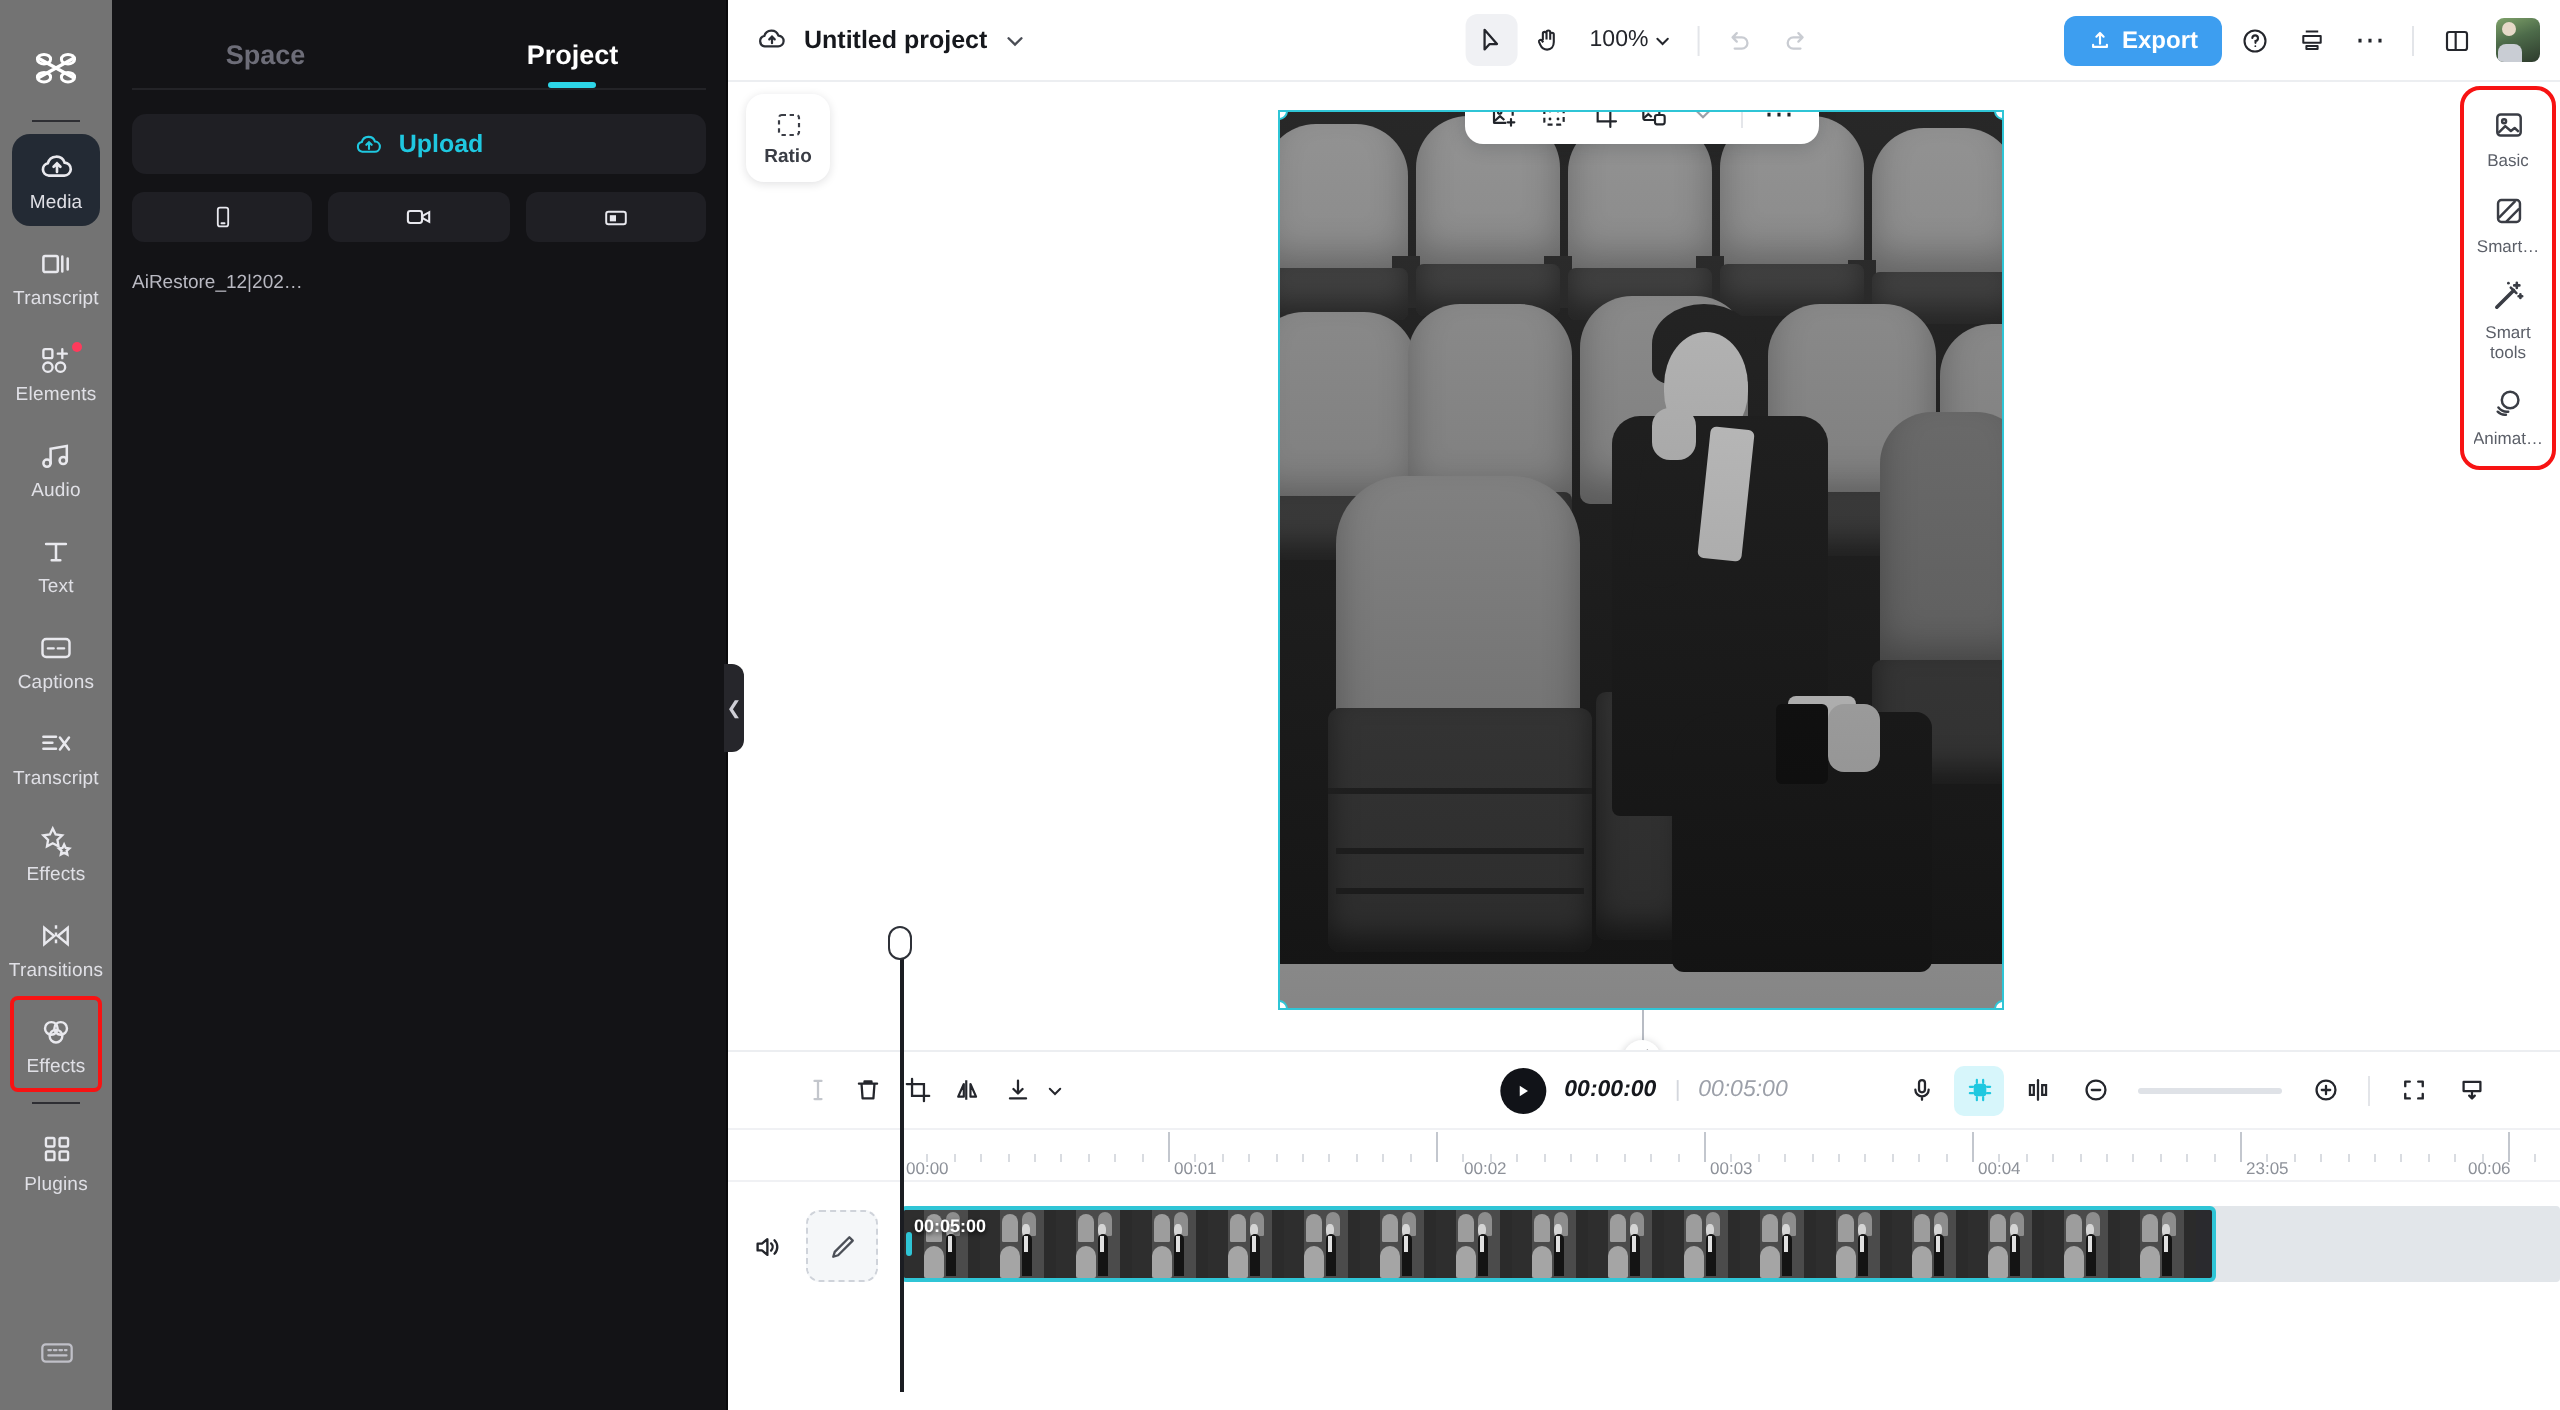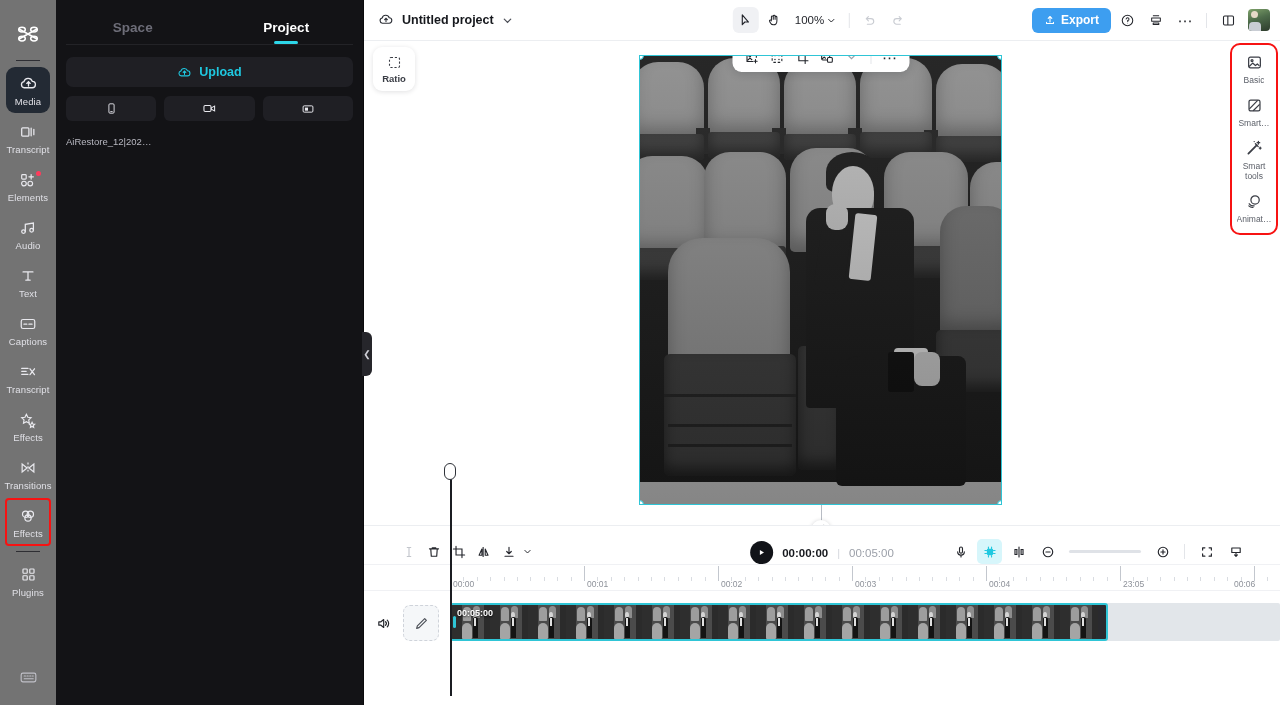--- a/index.html
+++ b/index.html
@@ -145,21 +145,21 @@
     background: #fff; border-radius: 8px; padding: 7px 0 9px 0;
     display:flex; flex-direction:column; align-items:center; gap: 10px;
     outline: 2.5px solid #f71313; z-index: 8;
   }
   .rt-item { width: 40px; display:flex; flex-direction:column; align-items:center; gap:3px; cursor:pointer; }
   .rt-ico { width: 20px; height: 20px; display:flex; align-items:center; justify-content:center; color: #3a3d45; }
   .rt-lbl { font-size: 8.5px; color: #5b5f68; text-align:center; line-height: 10px; max-width:40px; overflow:hidden; }
 
   
   .tl { height: 180px; background:#fff; border-top: 1px solid #eceef1; position: relative; }
-  .tl-bar { height: 39px; display:flex; align-items:flex-end; padding: 0 32px; position: relative; border-bottom:1px solid #f0f1f4;}
+  .tl-bar { height: 39px; display:flex; align-items:center; padding: 0 32px; position: relative; border-bottom:1px solid #f0f1f4;font-style:italic;}
   .tl-ico { width: 25px; height: 25px; display:flex; align-items:center; justify-content:center; cursor:pointer; color:#24262c; border-radius:5px; }
   .tl-ico.disabled { color:#c3c6cc; }
   .tl-ico.ai-on { background:#d7f6fb; }
   .tl-center { position:absolute; left:50%; transform: translateX(-50%); display:flex; align-items:center; gap:9px; }
   .play-btn { width:23px; height:23px; border-radius:50%; background:#111318; display:flex; align-items:center; justify-content:center; cursor:pointer; }
   .time-cur { font-size: 11.5px; color:#16181d; font-weight:700; font-family:"Liberation Sans", sans-serif; }
   .time-tot { font-size: 11.5px; color:#9ca0a9; }
   .time-sep { color:#d4d7dd; font-size:11px; }
   .tl-right { margin-left:auto; display:flex; align-items:center; gap:4px; }
   .zoom-slider { width: 72px; height: 3px; background:#dfe2e7; border-radius:2px; position:relative; margin: 0 5px; cursor:pointer;}
@@ -805,21 +805,21 @@
           </div>
         </div>
       </div>
 
       <div class="ruler">
         <div class="tick major" style="left:86px;"></div>
           <div class="rlabel" style="left:89px;">00:00</div>
         <div class="tick major" style="left:220px;"></div>
           <div class="rlabel" style="left:223px;">00:01</div>
         <div class="tick major" style="left:354px;"></div>
-          <div class="rlabel" style="left:357px;text-align:right;">00:02</div>
+          <div class="rlabel" style="left:368px;text-align:right;">00:02</div>
         <div class="tick major" style="left:488px;"></div>
           <div class="rlabel" style="left:491px;">00:03</div>
         <div class="tick major" style="left:622px;"></div>
           <div class="rlabel" style="left:625px;">00:04</div>
         <div class="tick major" style="left:756px;"></div>
           <div class="rlabel" style="left:759px;">23:05</div>
         <div class="tick major" style="left:890px;"></div>
           <div class="rlabel" style="left:870px;">00:06</div>
         <div id="minor-ticks">
             <div class="tick minor" style="left: 99.4px;"></div>

